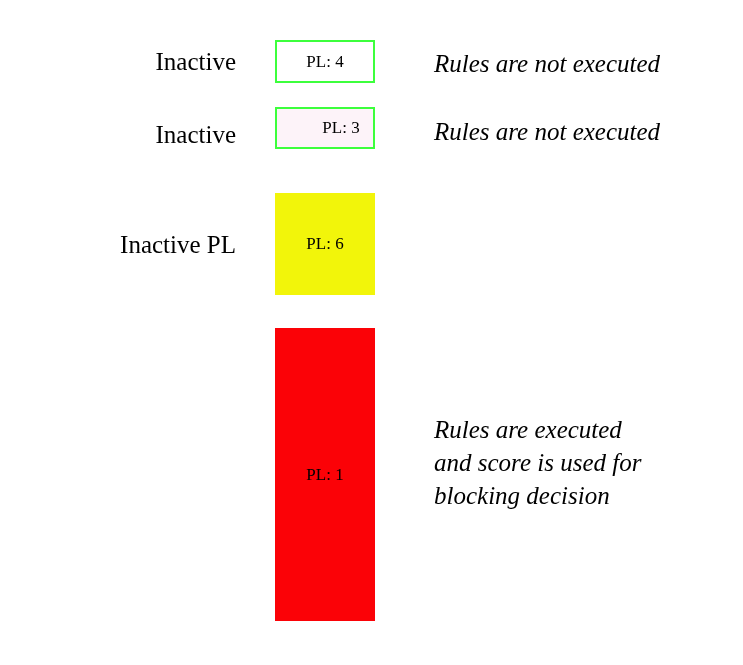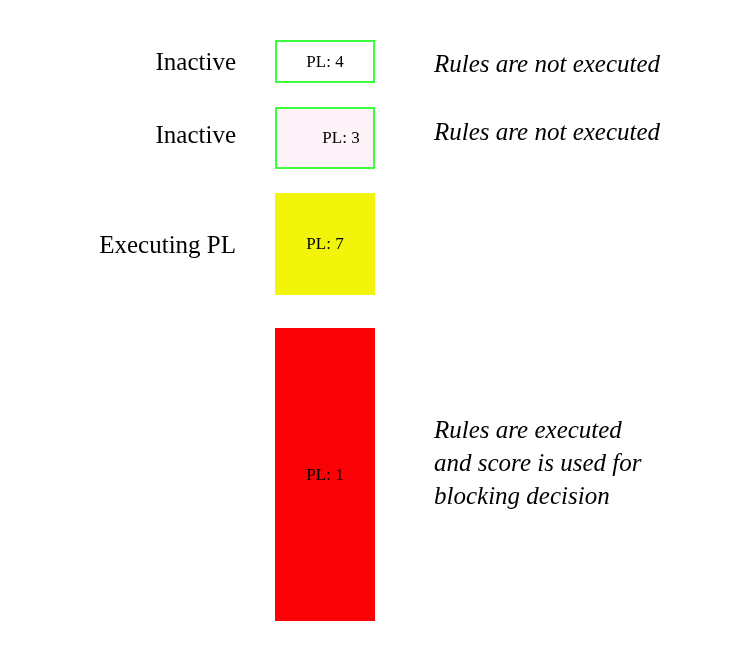--- a/index.html
+++ b/index.html
@@ -37,21 +37,21 @@
     width: 100px;
     box-sizing: border-box;
     border: 2px solid transparent;
     display: flex;
     align-items: center;
     justify-content: center;
     font-size: 17px;
     white-space: nowrap;
   }
   .box-1 { top: 40px;  height: 43px; }
-  .box-2 { top: 107px; height: 62px; padding-left: 32px; }
+  .box-2 { top: 107px; height: 42px; padding-left: 32px; }
   .box-3 { top: 193px; height: 102px; }
   .box-4 { top: 328px; height: 293px; }
 
   .description {
     position: absolute;
     left: 406px;
     width: 330px;
     font-style: italic;
     font-size: 25px;
     line-height: 33px;
@@ -72,23 +72,23 @@
     <span>PL: 4</span>
   </div>
   <div class="description desc-1">Rules are not executed</div>
 
   <div class="row-label label-2">Inactive</div>
   <div class="pl-box box-2" style="background-color: rgb(253, 243, 249); border-color: rgb(60, 255, 60);">
     <span>PL: 3</span>
   </div>
   <div class="description desc-2">Rules are not executed</div>
 
-  <div class="row-label label-3">Executing PL</div>
+  <div class="row-label label-3">Inactive PL</div>
   <div class="pl-box box-3" style="background-color: rgb(242, 245, 10);">
-    <span>PL: 7</span>
+    <span>PL: 6</span>
   </div>
 
   <div class="pl-box box-4" style="background-color: rgb(251, 2, 7);">
     <span>PL: 1</span>
   </div>
   <div class="description desc-4">Rules are executed
 and score is used for
 blocking decision</div>
 
 </div>

